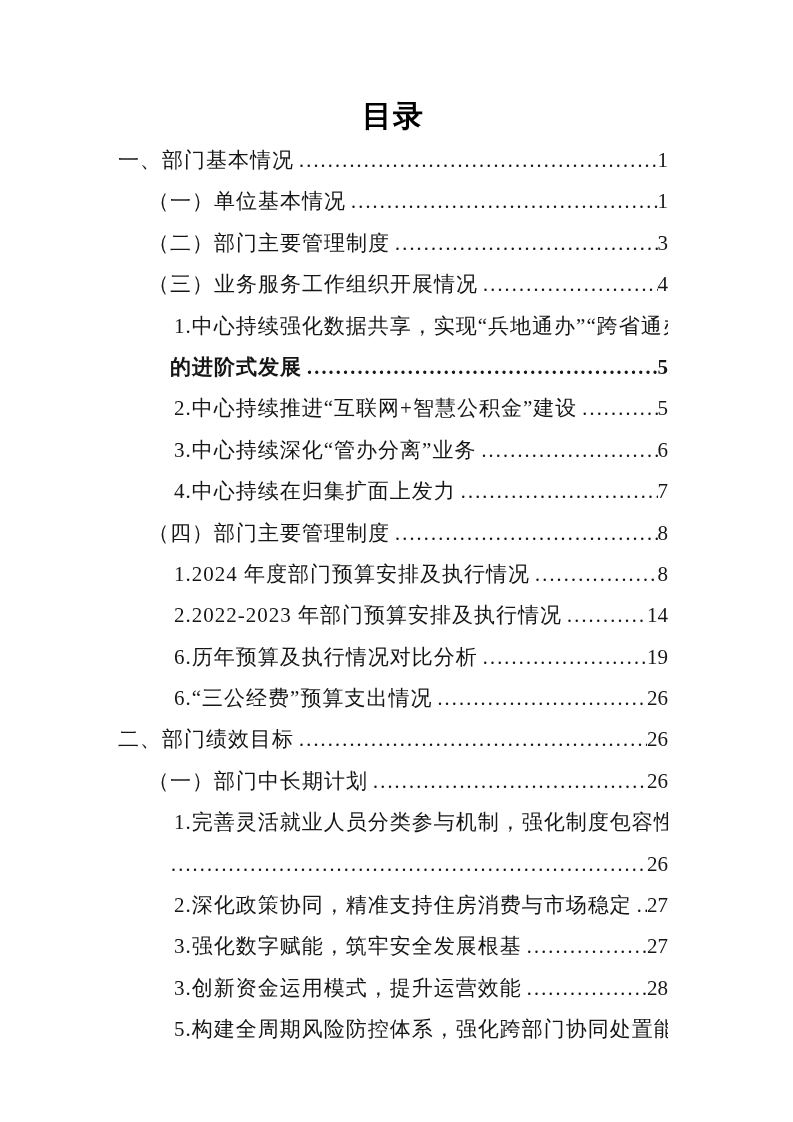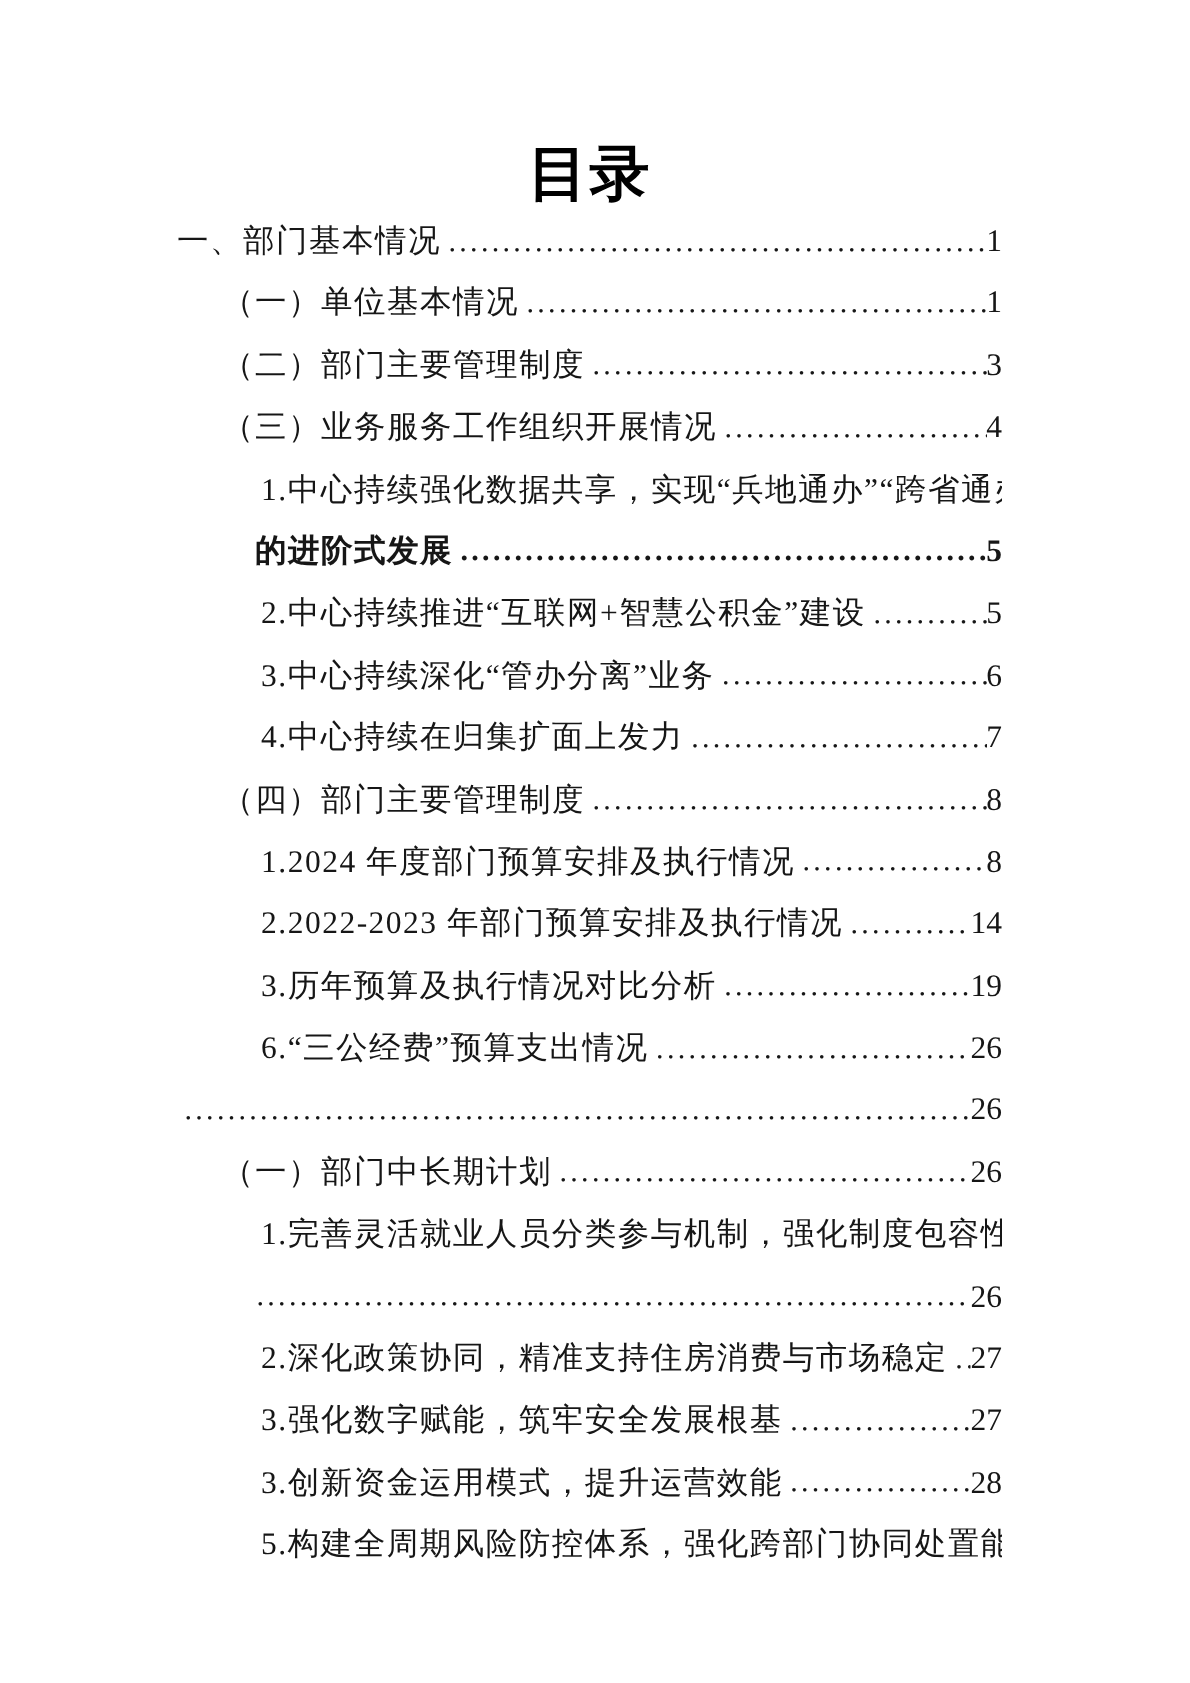--- a/index.html
+++ b/index.html
@@ -15,28 +15,28 @@
     font-family: "Liberation Serif", "DejaVu Serif", serif;
     color: #161616;
   }
   .doc-title {
     margin: 0;
     height: 44px;
     line-height: 44px;
     text-align: center;
     font-family: "Liberation Sans", "DejaVu Sans", sans-serif;
     font-weight: bold;
-    font-size: 40px;
+    font-size: 30px;
     letter-spacing: 1px;
     color: #000000;
   }
   .toc { margin-top: 2px; }
   .row {
     display: flex;
-    align-items: center;
+    align-items: flex-start;
     height: 41.4px;
     line-height: 41.4px;
     overflow: hidden;
     font-size: 21px;
   }
   .txt { white-space: nowrap; letter-spacing: 1px; }
   .lvl1 { padding-left: 0; }
   .lvl2 { padding-left: 30px; }
   .lvl3 { padding-left: 56px; }
   .cont { padding-left: 52px; font-weight: bold; }   
@@ -135,32 +135,33 @@
       <span class="pg">8</span>
     </div>
 
     <div class="row lvl3">
       <span class="txt">2.2022-2023 年部门预算安排及执行情况</span>
       <span class="dots"></span>
       <span class="pg">14</span>
     </div>
 
     <div class="row lvl3">
-      <span class="txt">3.历年预算及执行情况对比分析</span>
+      <span class="txt">6.历年预算及执行情况对比分析</span>
       <span class="dots"></span>
       <span class="pg">19</span>
     </div>
 
     <div class="row lvl3">
       <span class="txt">6.“三公经费”预算支出情况</span>
       <span class="dots"></span>
       <span class="pg">26</span>
     </div>
 
     <div class="row lvl1">
+      <span class="txt">二、部门绩效目标</span>
       <span class="dots"></span>
       <span class="pg">26</span>
     </div>
 
     <div class="row lvl2">
       <span class="txt">（一）部门中长期计划</span>
       <span class="dots"></span>
       <span class="pg">26</span>
     </div>
 

